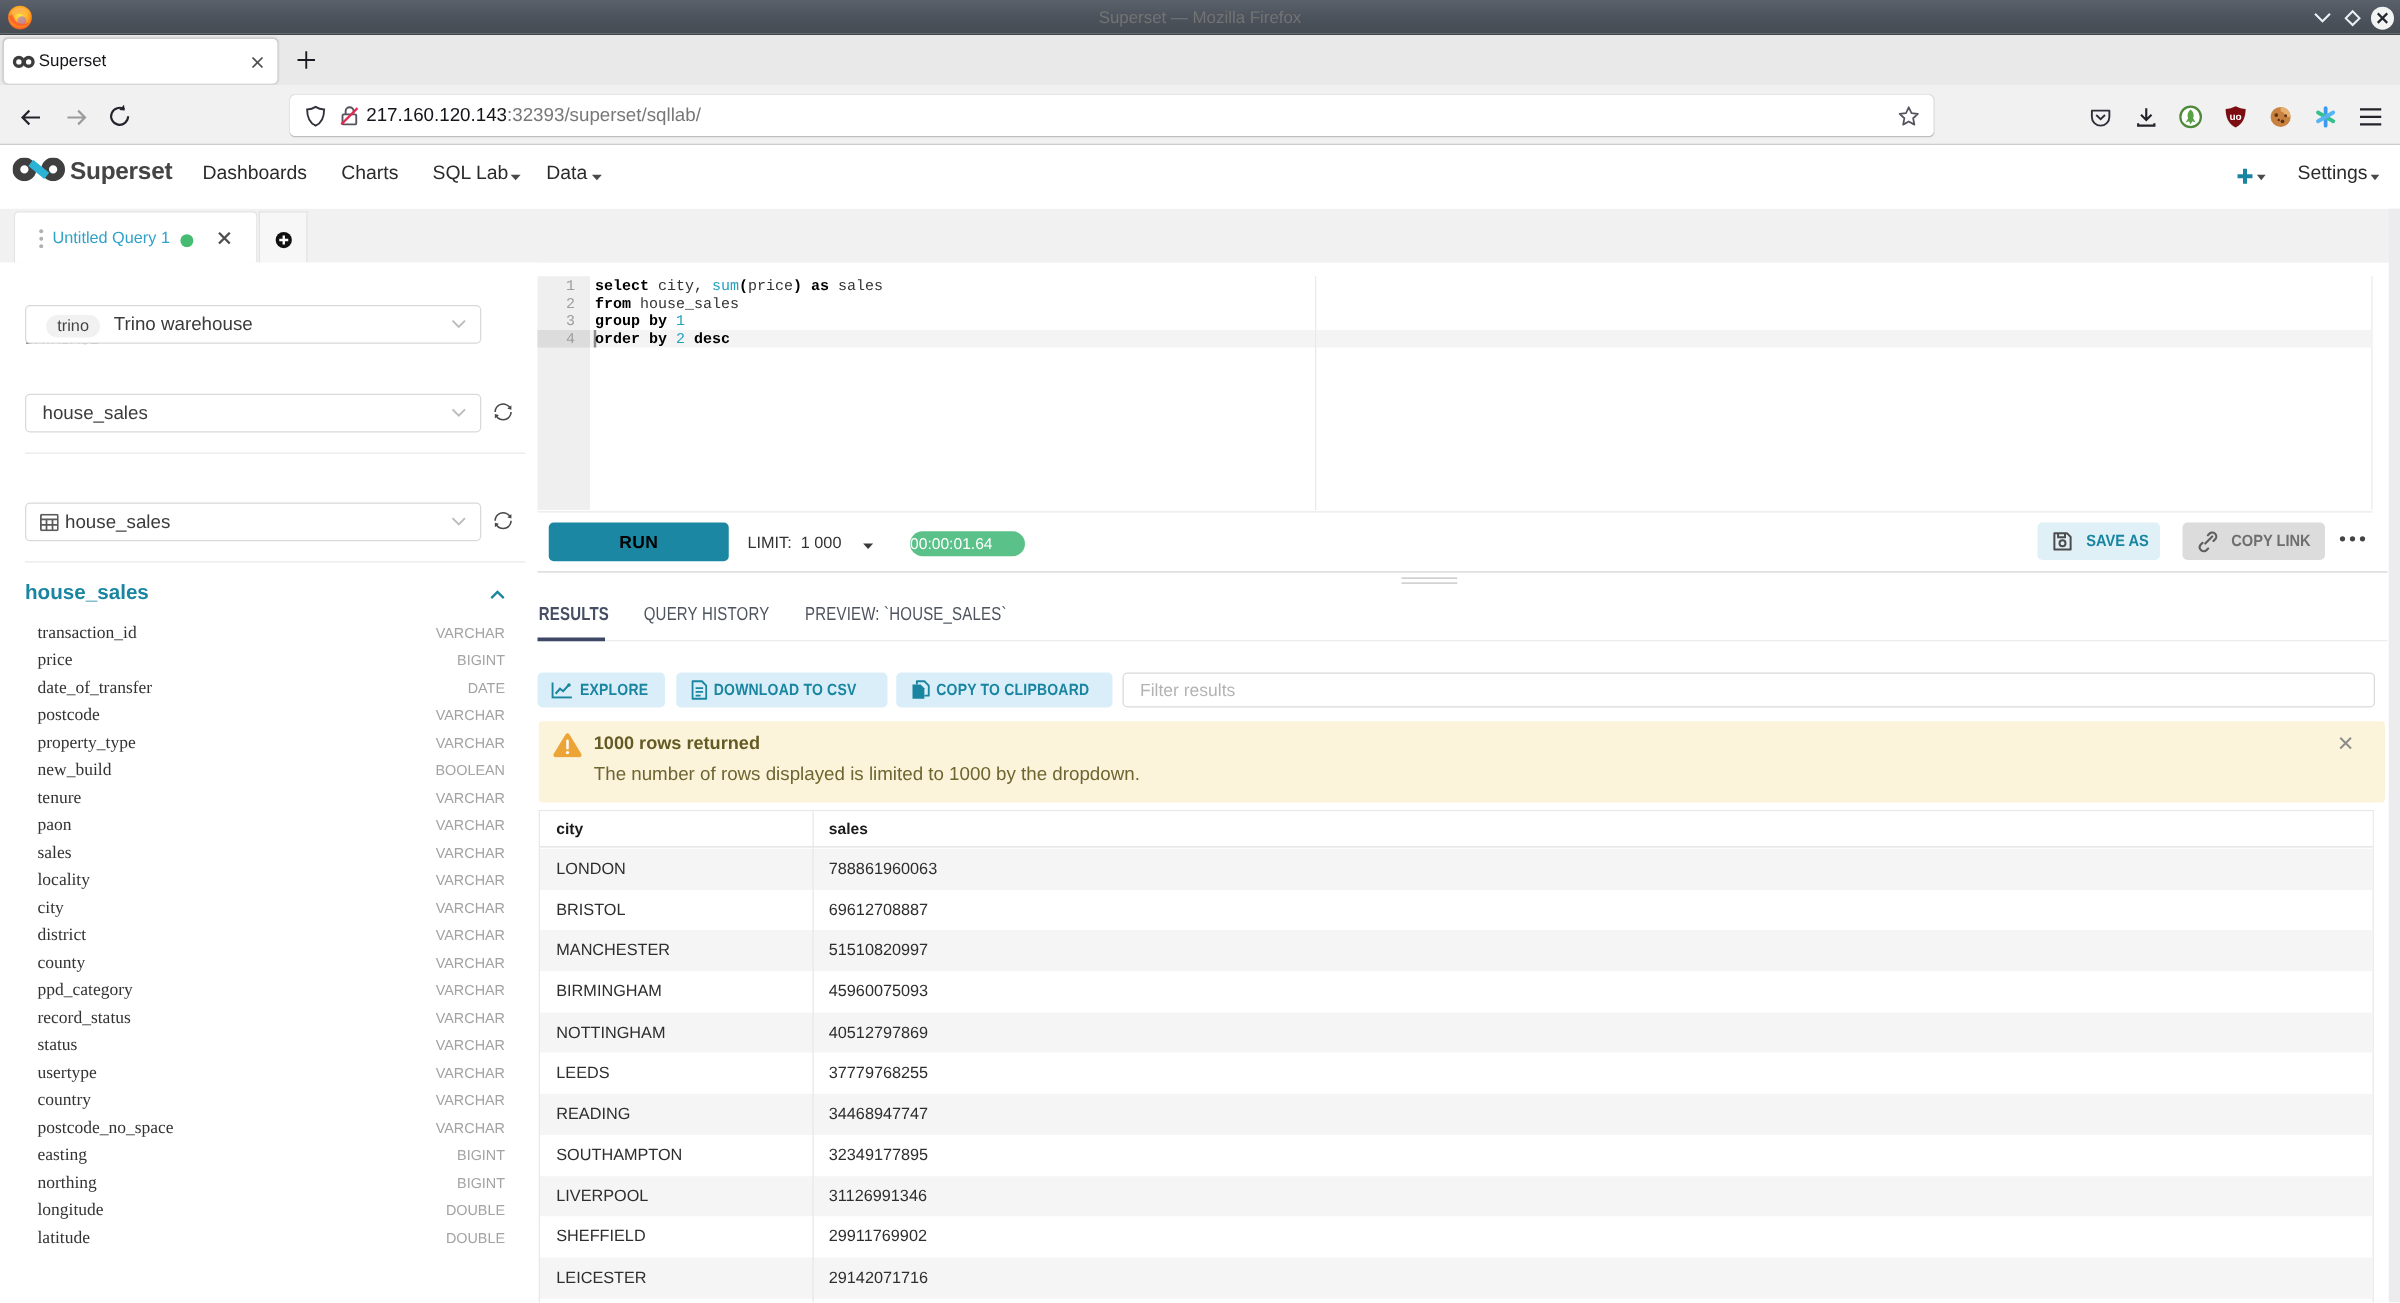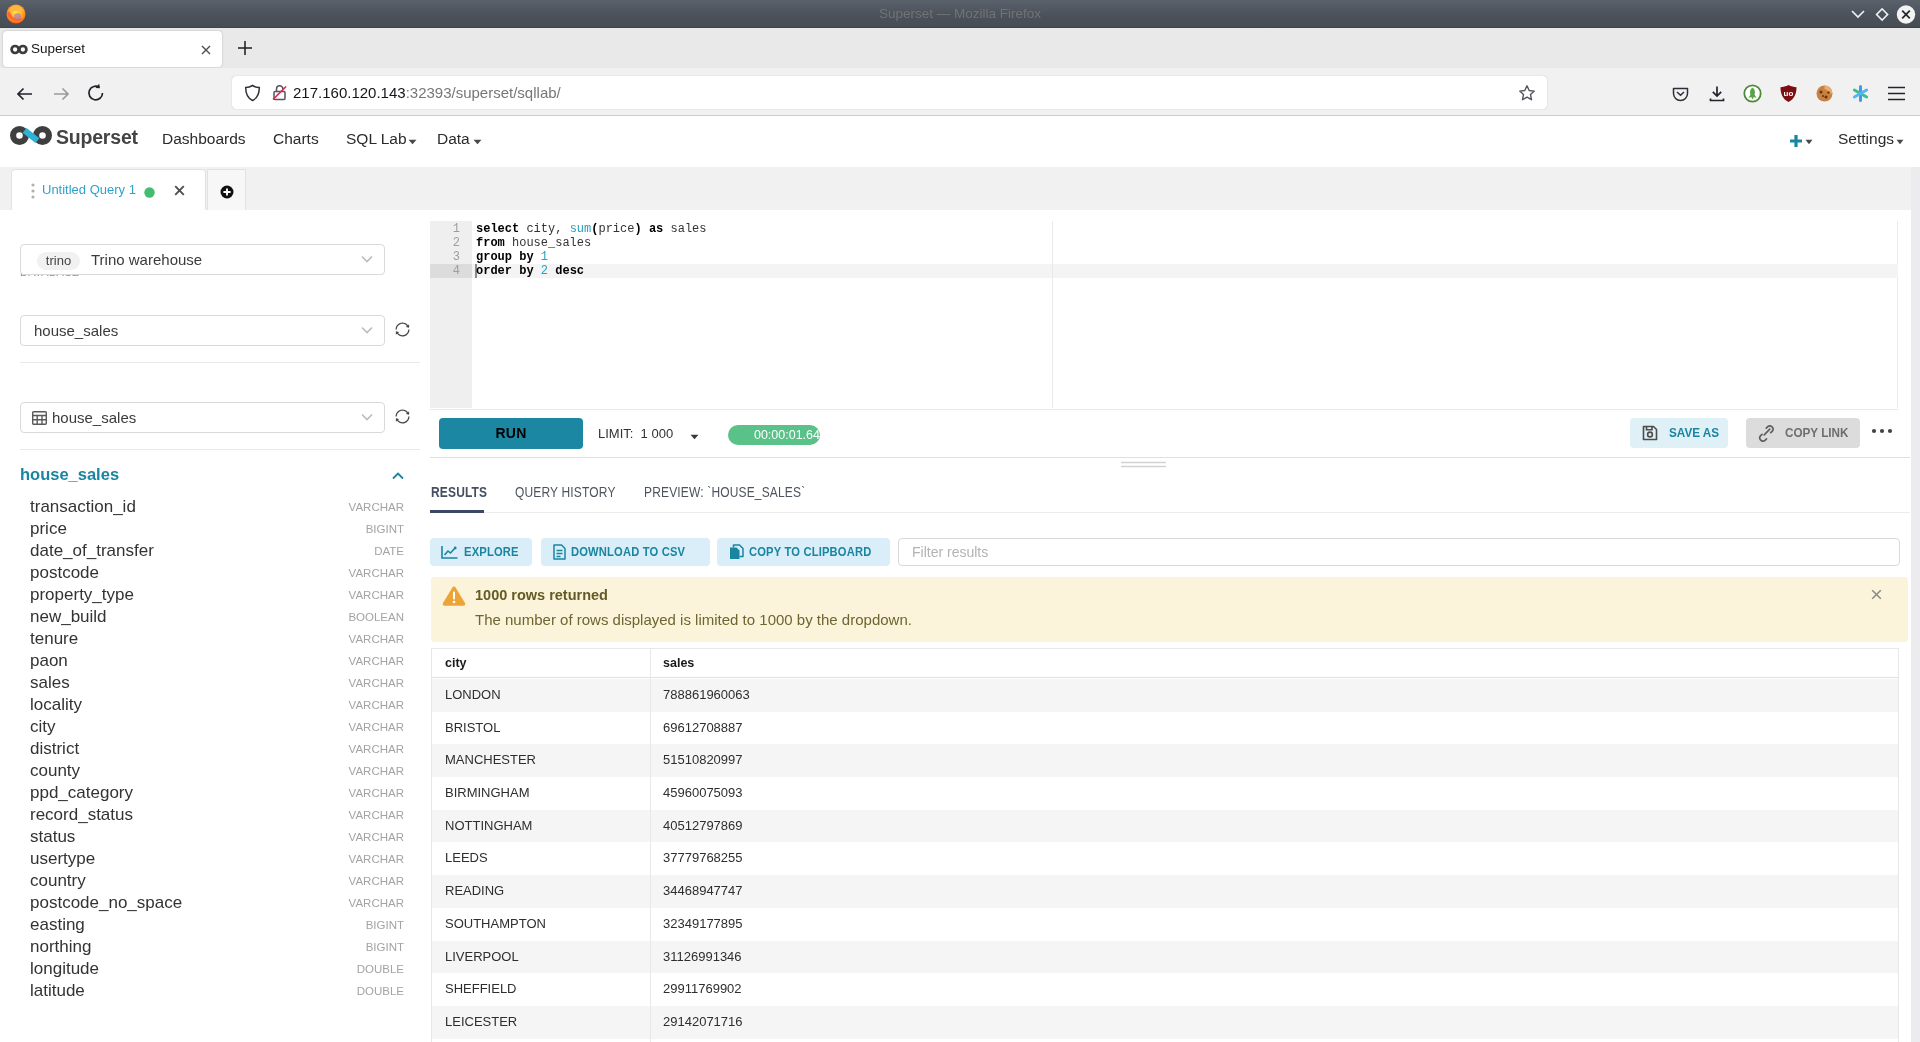--- a/index.html
+++ b/index.html
@@ -29,39 +29,39 @@
 
 #sidebar { position:absolute; left:0; top:210px; width:430px; height:832px; background:#fff; }
 .slabel { position:absolute; left:20px; font-size:11px; color:#89939a; letter-spacing:.3px;margin-top:39px; }
 .sel { position:absolute; left:20px; width:365px; height:31px; border:1px solid #d9d9d9; border-radius:4px; background:#fff; }
 .sel .seltext { position:absolute; top:0; height:29px; line-height:29px; font-size:15px; color:#3b3b3b; }
 .sel svg.chev { position:absolute; right:11px; top:10px; }
 .divider { position:absolute; left:20px; width:400px; border-top:1px solid #e9e9e9; }
 .refresh { position:absolute; left:394px; width:17px; height:17px; }
 #hstitle { position:absolute; left:20px; top:255px; font-size:16.5px; font-weight:bold; color:#1985a0; }
 .colrow { position:absolute; left:0; width:430px; height:22px; }
-.colrow .cn { position:absolute; left:30px; top:0; height:22px; line-height:22px; font-size:17px; color:#333; }
+.colrow .cn { position:absolute; left:30px; top:0; height:22px; line-height:22px; font-size:14px; color:#333;font-family:Liberation Serif, serif; }
 .colrow .ct { position:absolute; right:26px; top:0; height:22px; line-height:22px; font-size:11.5px; color:#a3a3a3; }
 
 #editor { position:absolute; left:430px; top:221px; width:1468px; height:187px; background:#fff; border-right:1px solid #ebebeb; }
 #gutter { position:absolute; left:0; top:0; width:42px; height:187px; background:#efefef; }
 .lnum { position:absolute; left:0; width:30px; height:14px; line-height:14px; text-align:right; font-family:"Liberation Mono",monospace; font-size:12px; color:#9d9d9d; }
 #activeline { position:absolute; left:42px; top:43px; width:1426px; height:14px; background:#f4f4f4; }
 #activegut { position:absolute; left:0; top:43px; width:42px; height:14px; background:#dcdcdc; }
 #printmargin { position:absolute; left:622px; top:0; width:1px; height:187px; background:#e9e9e9; }
 .cline { position:absolute; left:46px; height:14px; line-height:14px; font-family:"Liberation Mono",monospace; font-size:12px; color:#333; white-space:pre; }
 .cline b { color:#000; }
 .fn { color:#23a1c0; }
 .num { color:#23a1c0; }
 #cursor { position:absolute; left:45px; top:43px; width:2px; height:14px; background:#8c8c8c; }
 
 #edtoolbar { position:absolute; left:430px; top:409px; width:1480px; height:49px; background:#fff; border-bottom:1px solid #e0e0e0; }
 #runbtn { position:absolute; left:9px; top:9px; width:144px; height:31px; background:#1b87a3; border-radius:4px; color:#000000; font-size:14px; font-weight:bold; text-align:center; line-height:31px; letter-spacing:.3px; }
 #limit { position:absolute; left:168px; top:9px; height:31px; line-height:31px; font-size:13px; color:#333; }
-#timer { position:absolute; left:298px; top:16px; width:92px; height:20px; background:#5ac189; border-radius:10px; color:#fff; font-size:12.5px; text-align:right; line-height:20px; }
+#timer { position:absolute; left:298px; top:16px; width:92px; height:20px; background:#5ac189; border-radius:10px; color:#fff; font-size:12.5px; text-align:left; line-height:20px; }
 #saveas { position:absolute; left:1200px; top:9px; width:98px; height:30px; background:#dff0f7; border-radius:4px; }
 #copylink { position:absolute; left:1316px; top:9px; width:114px; height:30px; background:#dcdcdc; border-radius:4px; }
 
 #southtop { position:absolute; left:430px; top:457px; width:1480px; height:1px; background:#e0e0e0; }
 #stabs { position:absolute; left:430px; top:478px; width:1480px; height:35px; border-bottom:1px solid #ececec; }
 .stab { position:absolute; top:-4px; height:34px; line-height:35px; font-size:15px; color:#4e545e; letter-spacing:.2px; transform:scaleX(0.8); transform-origin:0 50%; white-space:nowrap; }
 #stabu { position:absolute; left:0; top:32px; width:54px; height:3px; background:#3d4866; }
 
 .bluebtn { position:absolute; top:538px; height:28px; background:#d9eef8; border-radius:4px; color:#1985a0; font-size:13px; font-weight:bold; letter-spacing:.2px; }
 .bluebtn span { transform:scaleX(0.86); transform-origin:0 50%; white-space:nowrap; display:block; }

